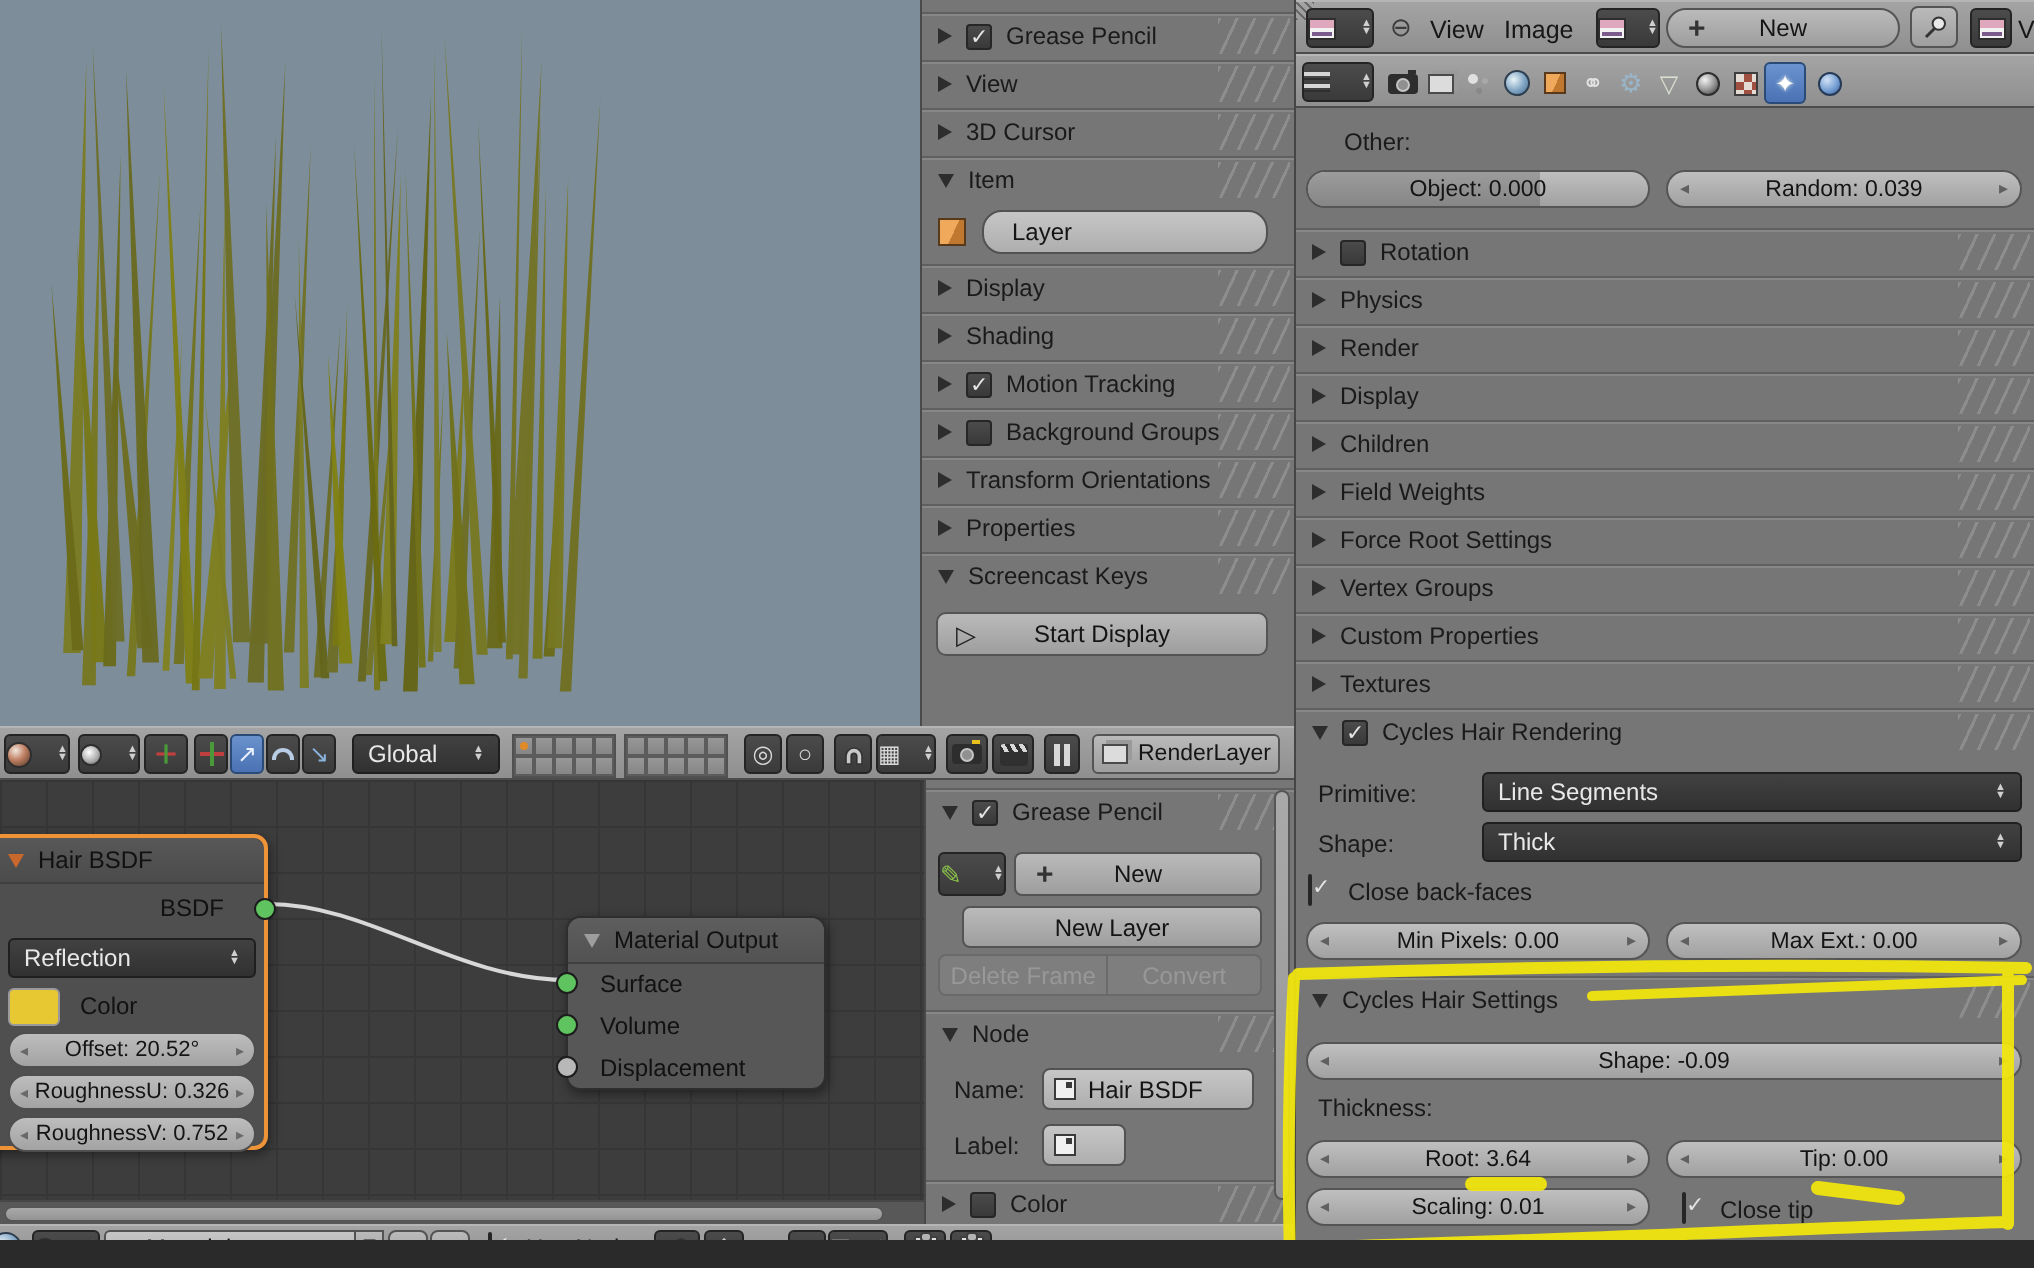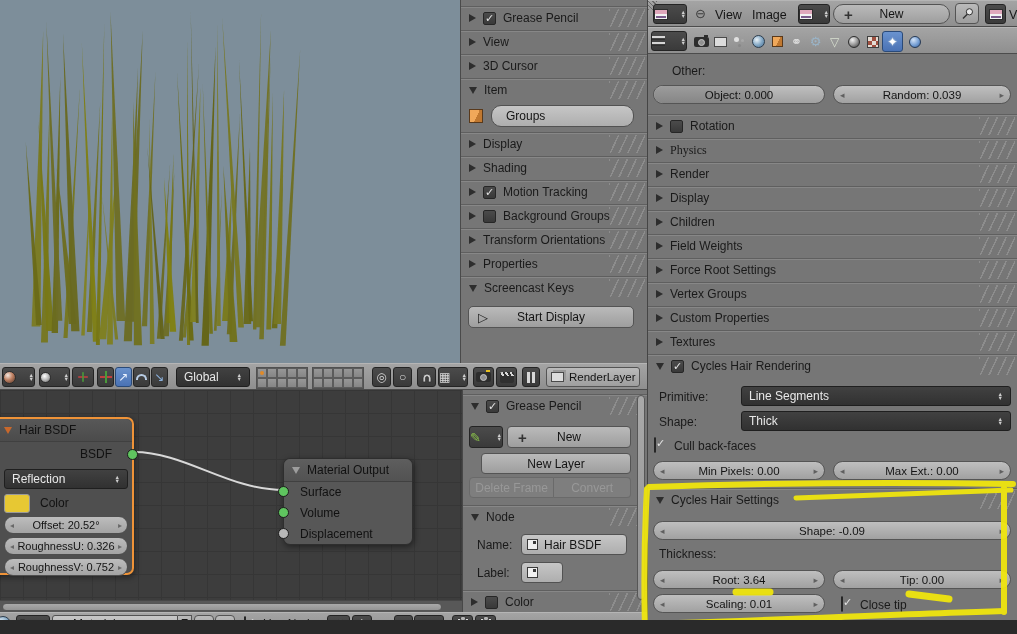--- a/index.html
+++ b/index.html
@@ -175,21 +175,21 @@
       <i class="hatch"></i>
     </div>
     <div class="phdr" style="top:78px;">
       <span class="tri-d"></span>
       <span class="lbl">Item</span>
       <i class="hatch"></i>
     </div>
 
     <span class="cube abs" style="left:8px;top:109px;width:14px;height:14px;"></span>
     <div class="abs fieldlight" style="left:30px;right:13px;top:105px;height:22px;border-radius:10px;padding-left:14px;">
-      <span>Groups</span>
+      <span>Layer</span>
     </div>
 
     <div class="phdr" style="top:132px;">
       <span class="tri-r"></span>
       <span class="lbl">Display</span>
       <i class="hatch"></i>
     </div>
     <div class="phdr" style="top:156px;">
       <span class="tri-r"></span>
       <span class="lbl">Shading</span>
@@ -538,21 +538,21 @@
     <div class="pill arrows" style="left:185px;top:85px;width:178px;">
       <span class="ptxt">Random: 0.039</span>
     </div>
 
     <div class="phdr" style="top:114px;">
       <span class="tri-r"></span>
       <span class="cb"></span>
       <span class="lbl">Rotation</span>
       <i class="hatch"></i>
     </div>
-    <div class="phdr" style="top:138px;font-family:Liberation Serif, serif;">
+    <div class="phdr" style="top:138px;">
       <span class="tri-r"></span>
       <span class="lbl">Physics</span>
       <i class="hatch"></i>
     </div>
     <div class="phdr" style="top:162px;">
       <span class="tri-r"></span>
       <span class="lbl">Render</span>
       <i class="hatch"></i>
     </div>
     <div class="phdr" style="top:186px;">
@@ -602,21 +602,21 @@
     <div class="dsel" style="left:93px;top:386px;width:270px;">
       <span>Line Segments</span>
       <span class="ud"></span>
     </div>
     <span class="abs" style="left:11px;top:415px;">Shape:</span>
     <div class="dsel" style="left:93px;top:411px;width:270px;">
       <span>Thick</span>
       <span class="ud"></span>
     </div>
     <span class="cb on abs" style="left:6px;top:438px;"></span>
-    <span class="abs" style="left:26px;top:439px;">Cull back-faces</span>
+    <span class="abs" style="left:26px;top:439px;">Close back-faces</span>
     <div class="pill arrows" style="left:5px;top:461px;width:172px;">
       <span class="ptxt">Min Pixels: 0.00</span>
     </div>
     <div class="pill arrows" style="left:185px;top:461px;width:178px;">
       <span class="ptxt">Max Ext.: 0.00</span>
     </div>
 
     
     <div class="phdr" style="top:488px;">
       <span class="tri-d"></span>

